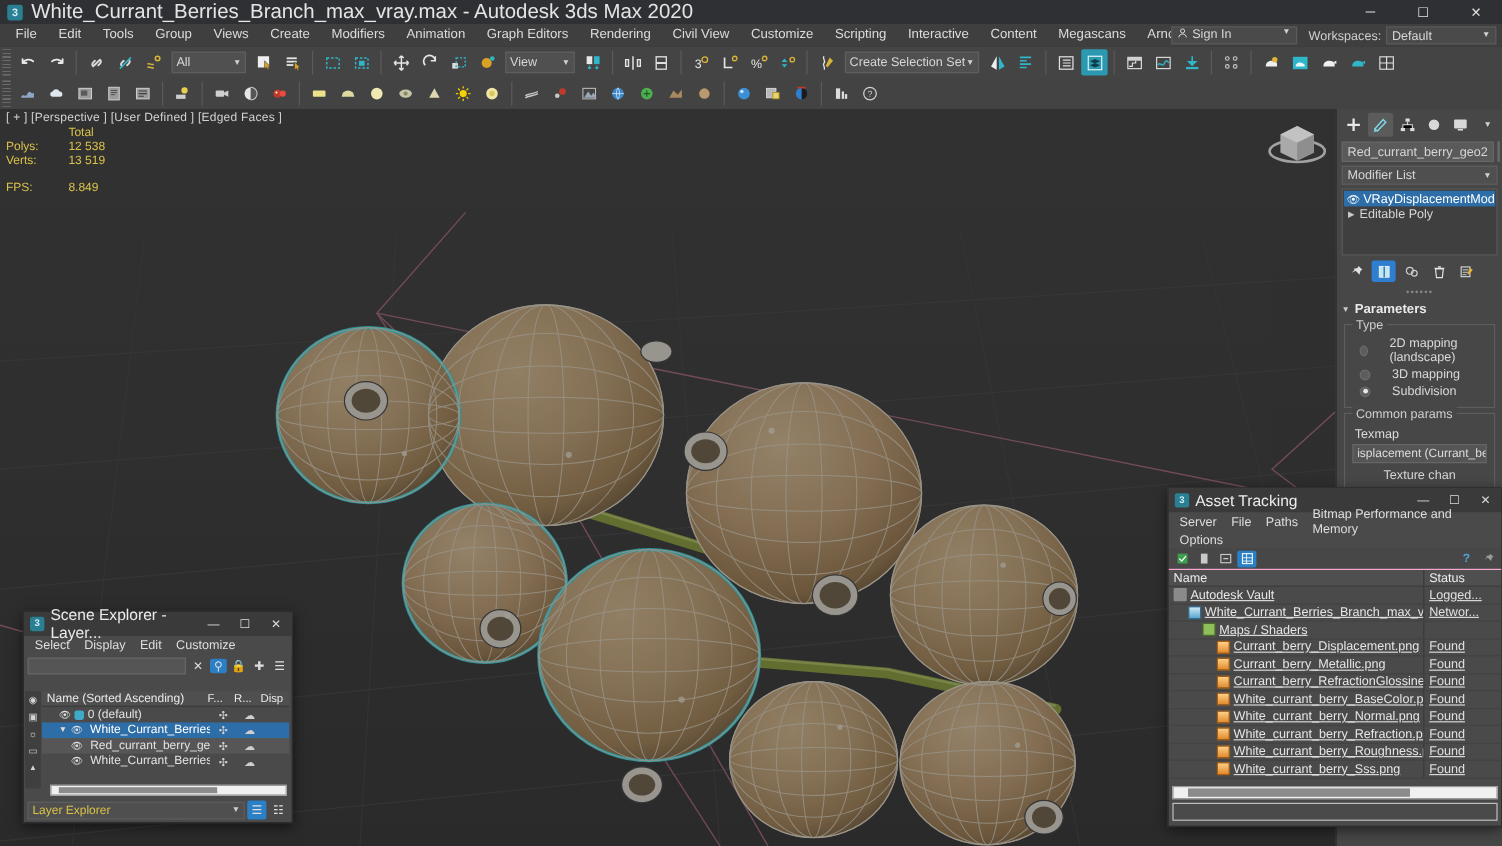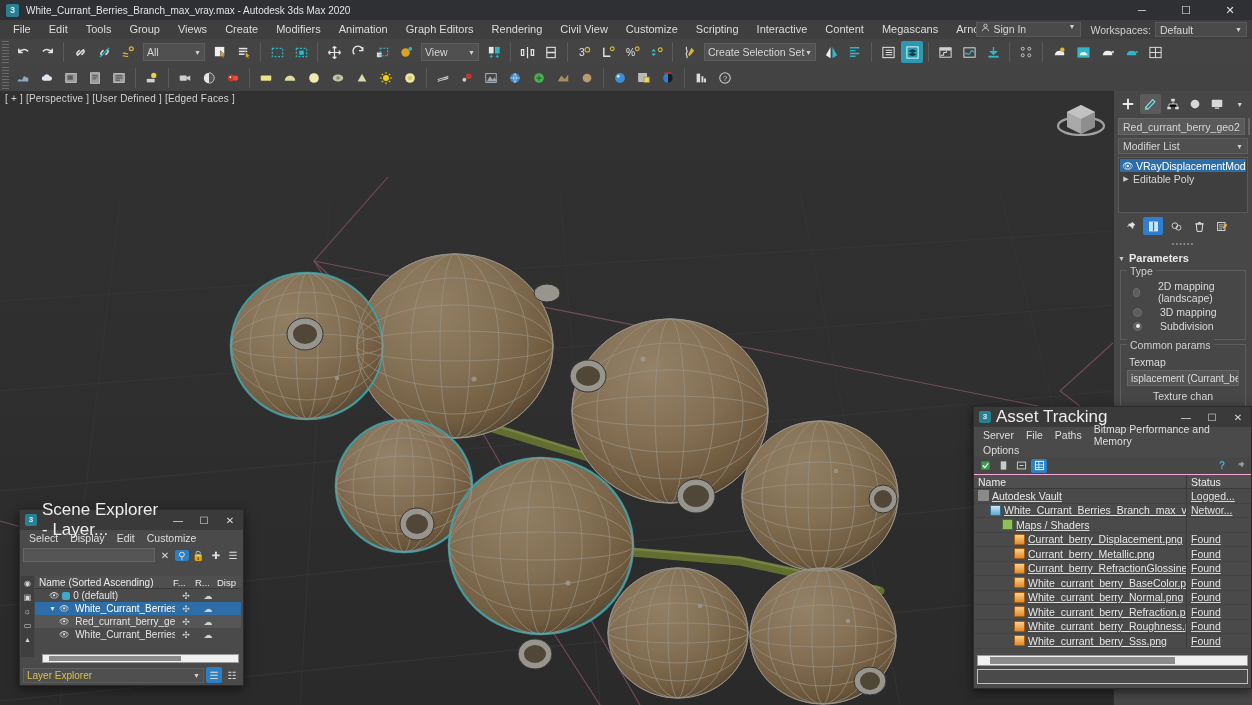--- a/index.html
+++ b/index.html
@@ -16,21 +16,21 @@
   
   .titlebar {
     position: absolute; top: 0; left: 0; width: 1252px; height: 20px;
     background: #2e3033; display: flex; align-items: center;
   }
   .titlebar .appicon {
     width: 13px; height: 13px; margin-left: 6px; margin-right: 7px;
     background: #2a7f93; border-radius: 2px; color: #cfeef5;
     font-size: 9px; line-height: 13px; text-align: center; font-weight: bold;
   }
-  .titlebar .ttext { font-size: 10px; color: #e4e4e4; }
+  .titlebar .ttext { font-size: 17px; color: #e4e4e4; }
   .winbtns { position: absolute; right: 0; top: 0; display: flex; height: 20px; }
   .winbtn { width: 44px; height: 20px; display: flex; align-items: center; justify-content: center;
             color: #e0e0e0; font-size: 11px; }
 
   
   .menubar {
     position: absolute; top: 20px; left: 0; width: 1252px; height: 19px;
     background: #3f3f3f; display: flex; align-items: center; padding-left: 4px;
   }
   .menuitem { padding: 0 9px; height: 19px; line-height: 19px; font-size: 11px; color: #dcdcdc; white-space: nowrap; }
@@ -131,21 +131,21 @@
   .spinner .ar { font-size: 7px; color: #c8c8c8; line-height:6px;}
   .chkrow { display:flex; align-items:center; gap:4px; margin-top:5px; font-size:10.5px; justify-content:flex-end; padding-right: 14px;}
   .chk { width:9px; height:9px; font-size:9px; color:#e0e0e0; line-height:9px;}
 
   
   .float { position: absolute; background: #4a4a4a; border: 1px solid #2b2b2b;
            box-shadow: 0 3px 10px rgba(0,0,0,.55); }
   .float .fbar { height: 20px; background: #3a3a3a; display: flex; align-items: center; }
   .float .fbar .ficon { width: 12px; height: 12px; margin: 0 5px; background: #2a7f93;
                         border-radius:2px; color:#cfeef5; font-size:8px; text-align:center; line-height:12px; font-weight:bold;}
-  .float .fbar .ftitle { font-size: 17px; color: #ececec; flex: 1; }
+  .float .fbar .ftitle { font-size: 13px; color: #ececec; flex: 1; }
   .float .fbar .fb { width: 26px; height: 20px; display:flex; align-items:center; justify-content:center;
                      color:#dcdcdc; font-size: 10px;}
   .fmenu { height: 15px; background: #4a4a4a; display:flex; align-items:center; padding-left: 3px; }
   .fmenu .mi { font-size: 10.5px; padding: 0 6px; color: #dedede; }
   .ftools { height: 17px; background: #474747; display:flex; align-items:center; padding: 0 3px; gap: 2px;}
   .ftools .t { width: 16px; height: 14px; display:flex; align-items:center; justify-content:center;
                font-size: 10px; color:#ddd; border-radius:2px;}
   .ftools .t.on { background: #2b7fc4; }
 
   
@@ -819,20 +819,46 @@
         <circle cx="643" cy="268" r="2.6"></circle>
           <circle cx="423" cy="422" r="2.6"></circle>
         <circle cx="568" cy="492" r="2.6"></circle>
           <circle cx="836" cy="380" r="2.2"></circle>
         <circle cx="848" cy="530" r="2.2"></circle>
           <circle cx="700" cy="515" r="2.2"></circle>
       </g>
     </svg>
 
     <div class="vp-label">[ + ] [Perspective ] [User Defined ] [Edged Faces ]</div>
+    <div class="vp-stats">
+      <table>
+        <tbody>
+            <tr>
+              <td class="lbl"></td>
+              <td class="tot">Total</td>
+            </tr>
+        <tr>
+              <td class="lbl">Polys:</td>
+              <td class="tot">12 538</td>
+            </tr>
+        <tr>
+              <td class="lbl">Verts:</td>
+              <td class="tot">13 519</td>
+            </tr>
+        <tr>
+              <td style="height:10px"></td>
+              <td></td>
+            </tr>
+        <tr>
+              <td class="lbl">FPS:</td>
+              <td class="tot">8.849</td>
+            </tr>
+      </tbody>
+        </table>
+    </div>
   </div>
 
   <svg class="viewcube" viewBox="0 0 62 50">
     <ellipse cx="31" cy="30" rx="23" ry="9" fill="none" stroke="#b5b5b5" stroke-width="2.2" opacity=".85"></ellipse>
     <path d="M31 9 L45 16 L45 31 L31 38 L17 31 L17 16 Z" fill="#a9a9a9"></path>
     <path d="M31 9 L45 16 L31 23 L17 16 Z" fill="#c2c2c2"></path>
     <path d="M31 23 L45 16 L45 31 L31 38 Z" fill="#8e8e8e"></path>
   </svg>
 
   <div class="cmdpanel">

